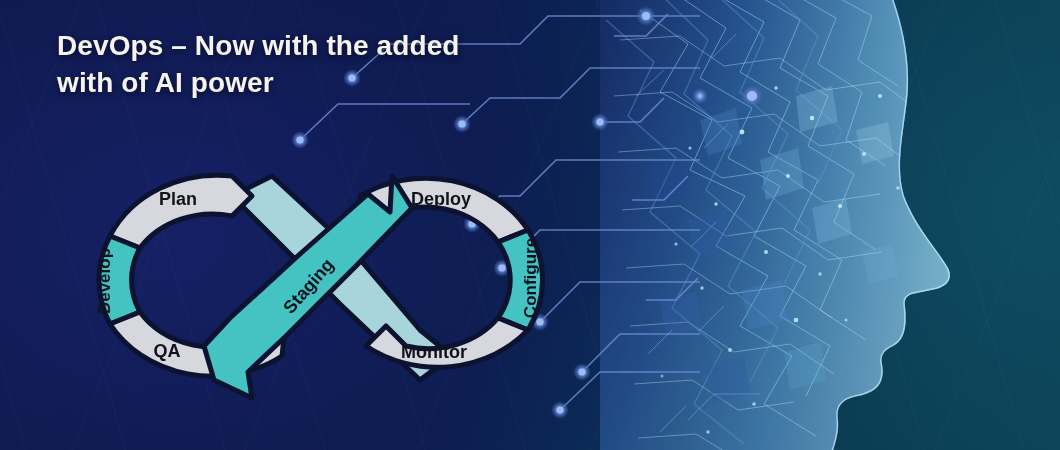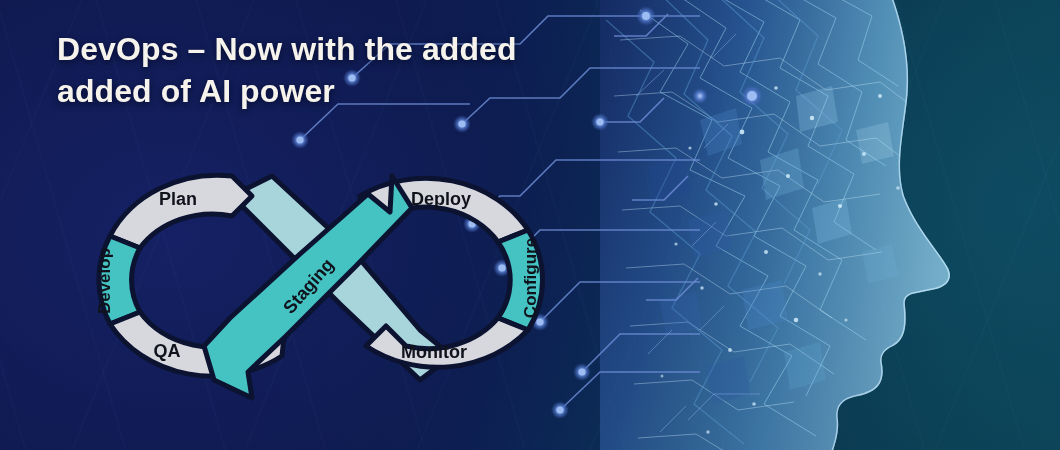--- a/index.html
+++ b/index.html
@@ -63,21 +63,21 @@
   
   .layer{position:absolute;inset:0;}
   svg.layer{display:block;}
 
   
   .headline{
     position:absolute;
     left:57px;top:28px;
     width:470px;
     color:#f6f3ec;
-    font-size:32px;
+    font-size:28px;
     font-weight:bold;
     line-height:1.32;
     letter-spacing:.1px;
     text-shadow:0 2px 7px rgba(4,8,32,.75);
     z-index:8;
   }
   .headline-line{display:block;white-space:pre;}
 </style>
 </head>
 <body>
@@ -347,16 +347,16 @@
       <text x="441" y="205" font-size="18" text-anchor="middle">Deploy</text>
 
       <text x="536" y="278" font-size="17" text-anchor="middle" transform="rotate(-90 536 278)">Configure</text>
 
       <text x="434" y="358" font-size="18" text-anchor="middle">Monitor</text>
     </g>
   </svg>
 
   <div class="headline">
     <span class="headline-line">DevOps – Now with the added</span>
-    <span class="headline-line">added of AI power</span>
+    <span class="headline-line">with of AI power</span>
   </div>
 
 </div>
 
 </body></html>

